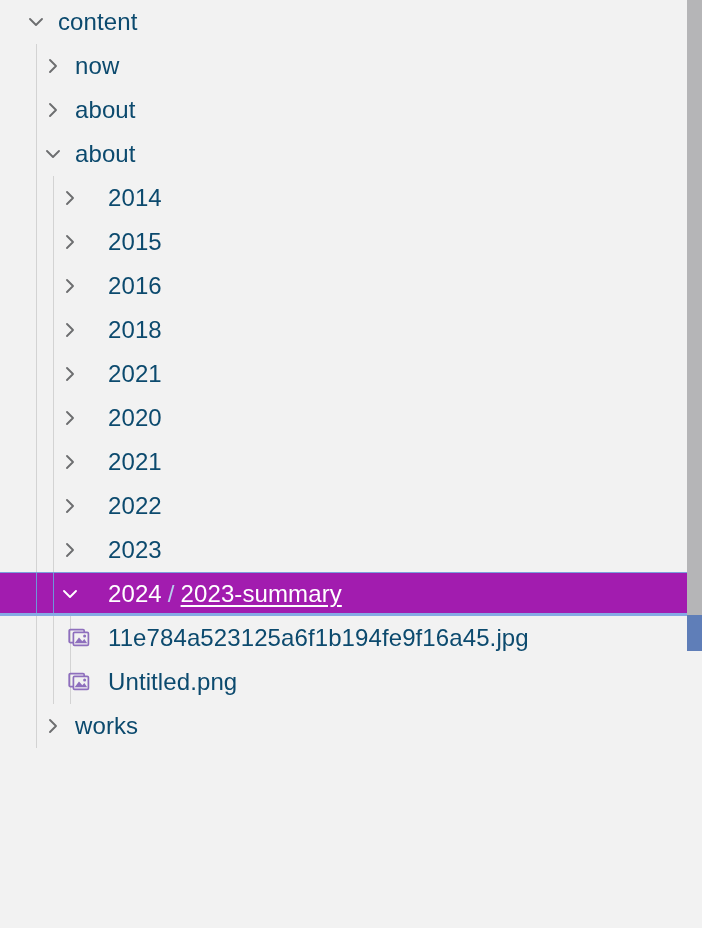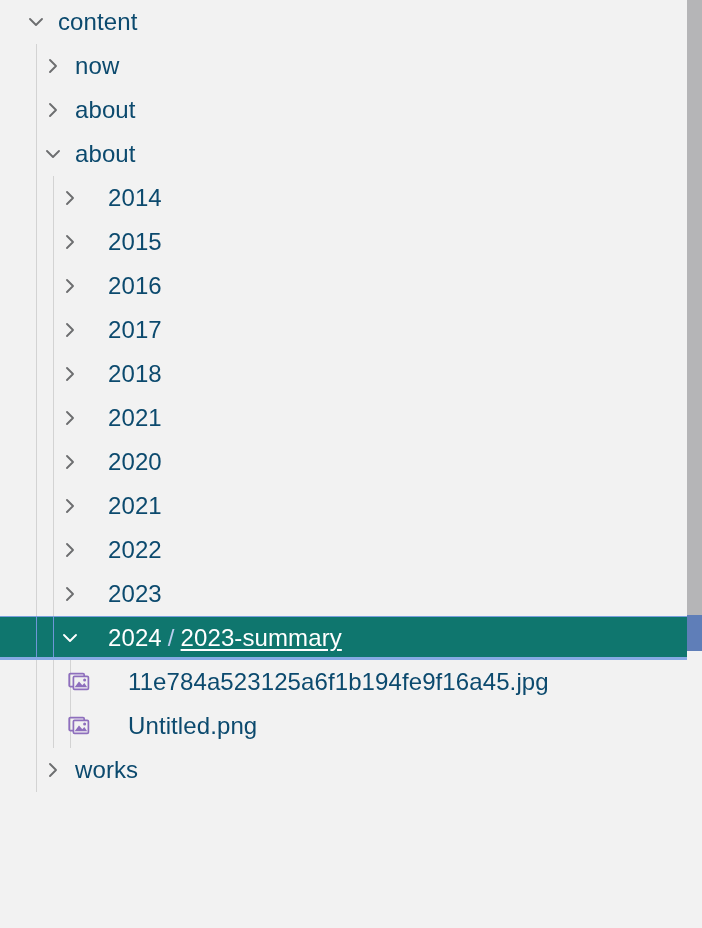--- a/index.html
+++ b/index.html
@@ -75,25 +75,25 @@
   .d0 .chevron { left: 25px; }
   .d0 .label   { left: 58px; }
 
   .d1 .chevron { left: 42px; }
   .d1 .label   { left: 75px; }
 
   .d2 .chevron { left: 59px; }
   .d2 .label   { left: 108px; }
 
   .d3 .icon    { left: 68px; }
-  .d3 .label   { left: 108px; margin-left: 20px; }
+  .d3 .label   { left: 108px; }
 
   
   .row.selected {
-    background: #0f766e;
+    background: #a21caf;
     text-align: right;
   }
   .row.selected .label { color: #ffffff; }
   .row.selected .sep   { color: #b9cdee; }
   .row.selected .sub   { text-decoration: underline; text-underline-offset: 3px; }
   .sel-top {
     position: absolute;
     left: 0; right: 0; top: 0;
     height: 1px;
     background: #7aa0dd;
@@ -216,32 +216,20 @@
       <div class="guides">
         <div class="guide g1"></div>
         <div class="guide g2"></div>
       </div>
       <span class="chevron">
         <svg width="22" height="22" viewBox="0 0 22 22" aria-hidden="true">
           <path d="M8 5 L14 11 L8 17" fill="none" stroke="#6d6e70" stroke-width="1.9" stroke-linecap="round" stroke-linejoin="round"></path>
         </svg>
       </span>
       <span class="label">2016</span>
-    </div>
-    <div class="row d2">
-      <div class="guides">
-        <div class="guide g1"></div>
-        <div class="guide g2"></div>
-      </div>
-      <span class="chevron">
-        <svg width="22" height="22" viewBox="0 0 22 22" aria-hidden="true">
-          <path d="M8 5 L14 11 L8 17" fill="none" stroke="#6d6e70" stroke-width="1.9" stroke-linecap="round" stroke-linejoin="round"></path>
-        </svg>
-      </span>
-      <span class="label">2017</span>
     </div>
     <div class="row d2">
       <div class="guides">
         <div class="guide g1"></div>
         <div class="guide g2"></div>
       </div>
       <span class="chevron">
         <svg width="22" height="22" viewBox="0 0 22 22" aria-hidden="true">
           <path d="M8 5 L14 11 L8 17" fill="none" stroke="#6d6e70" stroke-width="1.9" stroke-linecap="round" stroke-linejoin="round"></path>
         </svg>

